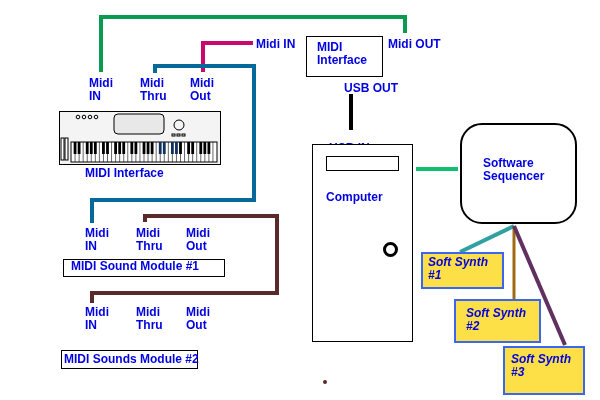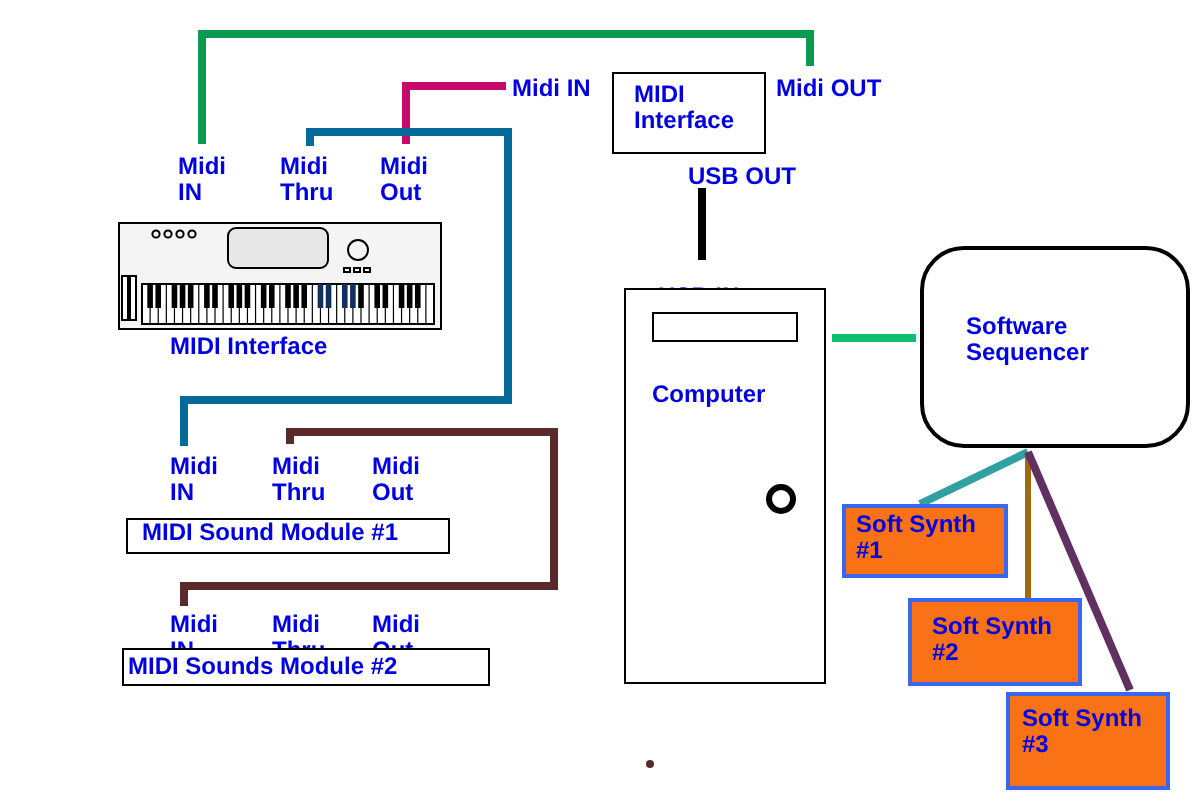--- a/index.html
+++ b/index.html
@@ -2,21 +2,21 @@
 <html><head>
 <meta charset="utf-8">
 <style>
   html, body { margin:0; padding:0; background:#ffffff; }
   body { width:600px; height:400px; position:relative; overflow:hidden;
          font-family:"Liberation Sans", sans-serif; }
   svg.wires { position:absolute; left:0; top:0; width:600px; height:400px; }
   .lbl { position:absolute; color:#0000e0; font-weight:bold; font-size:12px;
          line-height:13px; white-space:pre; }
   .box { position:absolute; border:1px solid #000; background:#fff; box-sizing:border-box; }
-  .blue-box { position:absolute; border:2px solid #3a66f0; background:#f97316; box-sizing:border-box; }
+  .blue-box { position:absolute; border:2px solid #3a66f0; background:#fde047; box-sizing:border-box;font-style:italic; }
   .blue-box .lbl { position:static; }
   .port { position:absolute; width:40px; }
 </style>
 </head>
 <body>
 
 <svg class="wires" viewBox="0 0 600 400">
 
   <polyline points="101,72 101,17 405,17 405,33" fill="none" stroke="#0a9a50" stroke-width="4"></polyline>
 
@@ -142,32 +142,32 @@
 <div class="box" style="left:63px;top:259px;width:162px;height:18px;">
   <div class="lbl" style="left:7px;top:0;">MIDI Sound Module #1</div>
 </div>
 
 <div class="lbl port" style="left:85px;top:306px;">Midi
 IN</div>
 <div class="lbl port" style="left:136px;top:306px;">Midi
 Thru</div>
 <div class="lbl port" style="left:186px;top:306px;">Midi
 Out</div>
-<div class="box" style="left:61px;top:324px;width:184px;height:19px;">
+<div class="box" style="left:61px;top:350px;width:137px;height:19px;">
   <div class="lbl" style="left:2px;top:2px;">MIDI Sounds Module #2</div>
 </div>
 
 <div class="lbl" style="left:329px;top:142px;">USB IN</div>
 <div class="box" style="left:312px;top:144px;width:101px;height:198px;">
   <div style="position:absolute;left:13px;top:11px;width:73px;height:15px;border:1px solid #000;box-sizing:border-box;"></div>
   <div class="lbl" style="left:13px;top:46px;">Computer</div>
   <div style="position:absolute;left:70px;top:97px;width:15px;height:15px;border:3px solid #000;border-radius:50%;box-sizing:border-box;"></div>
 </div>
 
-<div style="position:absolute;left:460px;top:123px;width:135px;height:101px;border:2px solid #000;border-radius:22px;box-sizing:border-box;background:#fff;">
+<div style="position:absolute;left:460px;top:123px;width:117px;height:101px;border:2px solid #000;border-radius:22px;box-sizing:border-box;background:#fff;">
   <div class="lbl" style="left:21px;top:32px;">Software
 Sequencer</div>
 </div>
 
 <div class="blue-box" style="left:421px;top:252px;width:83px;height:37px;padding:2px 0 0 5px;">
   <div class="lbl">Soft Synth
 #1</div>
 </div>
 <div class="blue-box" style="left:454px;top:299px;width:87px;height:44px;padding:6px 0 0 10px;">
   <div class="lbl">Soft Synth

